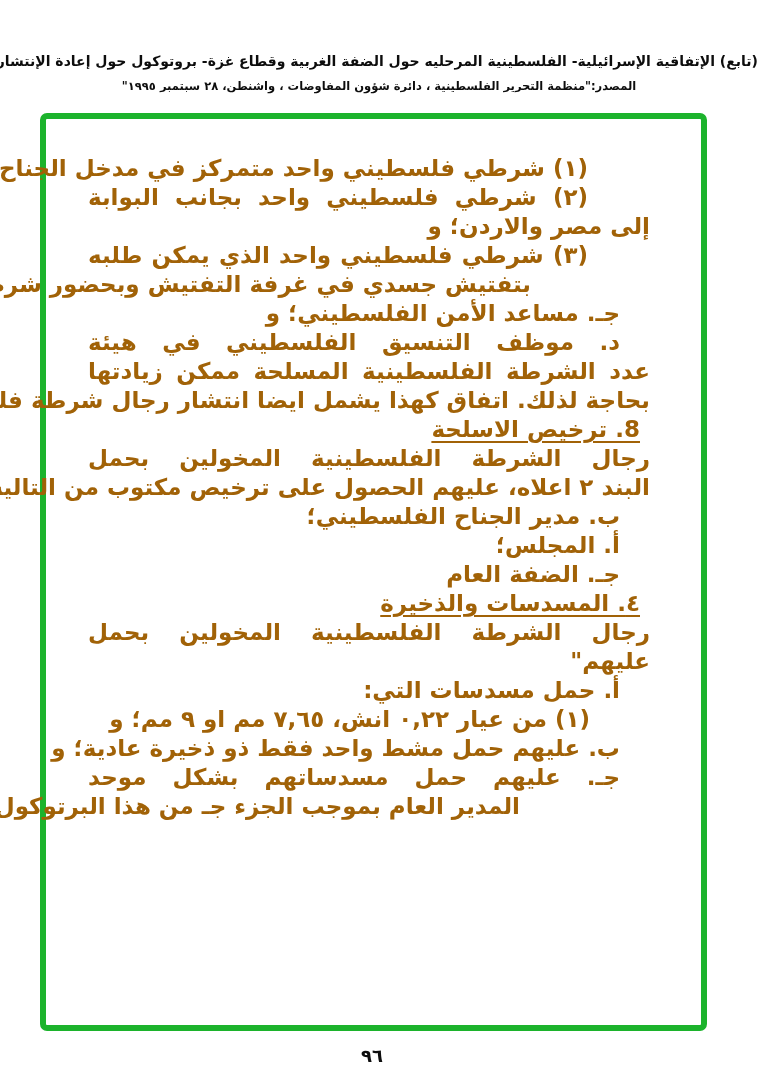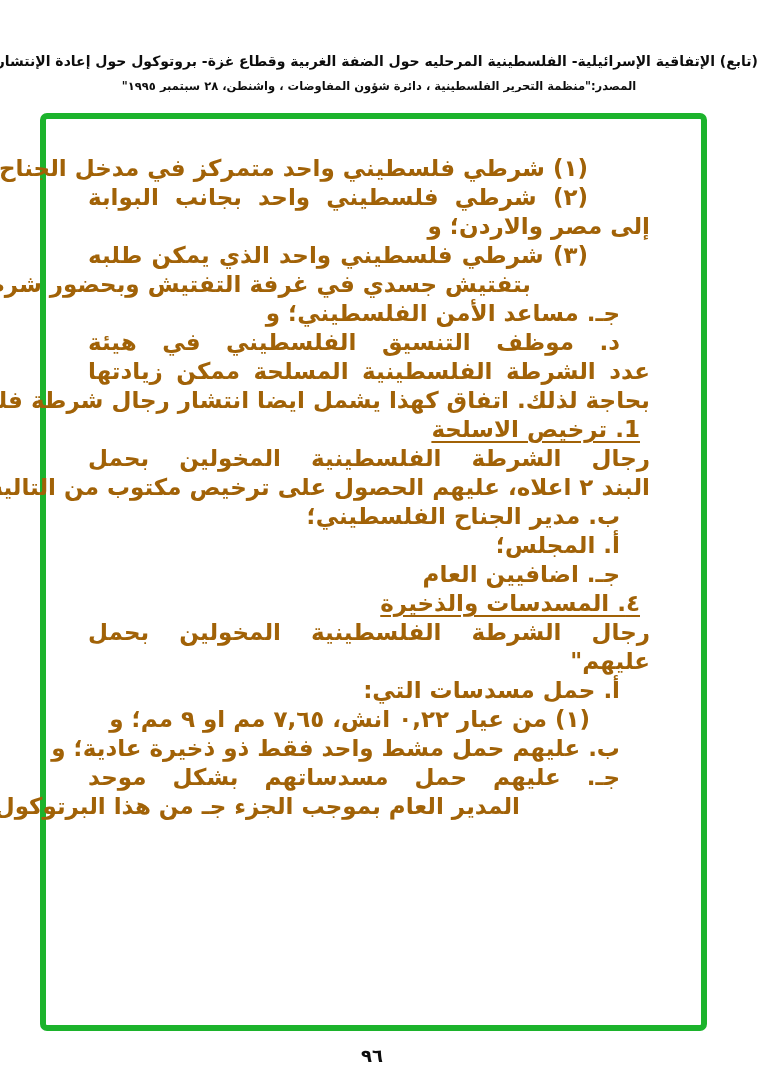--- a/index.html
+++ b/index.html
@@ -66,26 +66,26 @@
   <div class="content">
     <div class="line l-num">(١) شرطي فلسطيني واحد متمركز في مدخل الجناح الفلسطيني؛</div>
     <div class="line l-num full">(٢) شرطي فلسطيني واحد بجانب البوابة المغنطة التي تخدم جميع الاشخاص المسافرين</div>
     <div class="line l-cont-deep">إلى مصر والاردن؛ و</div>
     <div class="line l-num full">(٣) شرطي فلسطيني واحد الذي يمكن طلبه من قبل مسؤول إسرائيلي، عند الحاجة، للقيام</div>
     <div class="line l-cont-mid">بتفتيش جسدي في غرفة التفتيش وبحضور شرطي إسرائيلي</div>
     <div class="line l-letter">جـ.  مساعد الأمن الفلسطيني؛ و</div>
     <div class="line l-letter full">د.  موظف التنسيق الفلسطيني في هيئة الارتباط كما هو محدد في البند ٢ جـ في الجزء هـ ادناه.</div>
     <div class="line l-para full">عدد الشرطة الفلسطينية المسلحة ممكن زيادتها في الحالات التي يتفق الطرفان على ان الظروف</div>
     <div class="line l-para">بحاجة لذلك. اتفاق كهذا يشمل ايضا انتشار رجال شرطة فلسطينية اضافيين.</div>
-    <div class="line l-heading">1.  ترخيص الاسلحة</div>
+    <div class="line l-heading">8.  ترخيص الاسلحة</div>
     <div class="line l-para full">رجال الشرطة الفلسطينية المخولين بحمل مسدسات داخل الجناح الفلسطيني ضمن عملهم بموجب</div>
     <div class="line l-para">البند ٢ اعلاه، عليهم الحصول على ترخيص مكتوب من التالية:</div>
     <div class="line l-letter">ب.  مدير الجناح الفلسطيني؛</div>
     <div class="line l-letter">أ.  المجلس؛</div>
-    <div class="line l-letter">جـ.  اضافيين العام</div>
+    <div class="line l-letter">جـ.  الضفة العام</div>
     <div class="line l-heading">٤.  المسدسات والذخيرة</div>
     <div class="line l-para full">رجال الشرطة الفلسطينية المخولين بحمل مسدسات في الجناح الفلسطيني بموجب البند ٢ اعلاه</div>
     <div class="line l-para">عليهم"</div>
     <div class="line l-letter">أ.  حمل مسدسات التي:</div>
     <div class="line l-subnum">(١) من عيار ٠,٢٢ انش، ٧,٦٥ مم او ٩ مم؛ و</div>
     <div class="line l-letter">ب.  عليهم حمل مشط واحد فقط ذو ذخيرة عادية؛ و</div>
     <div class="line l-letter full">جـ.  عليهم حمل مسدساتهم بشكل موحد وظاهر، كما هو محدد في الاجراءات الصادرة عن</div>
     <div class="line l-cont-letter">المدير العام بموجب الجزء جـ من هذا البرتوكول.</div>
   </div>
 

